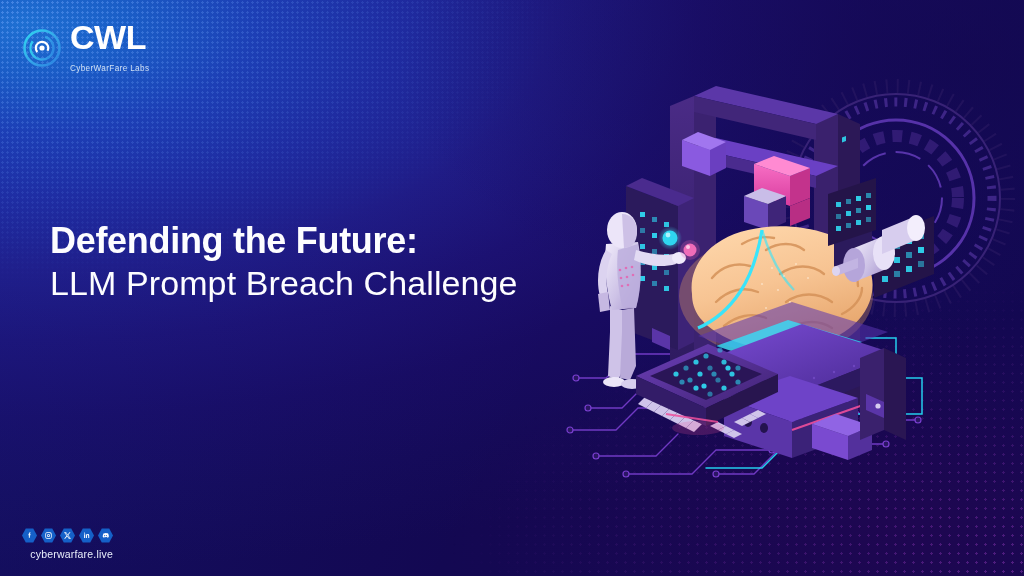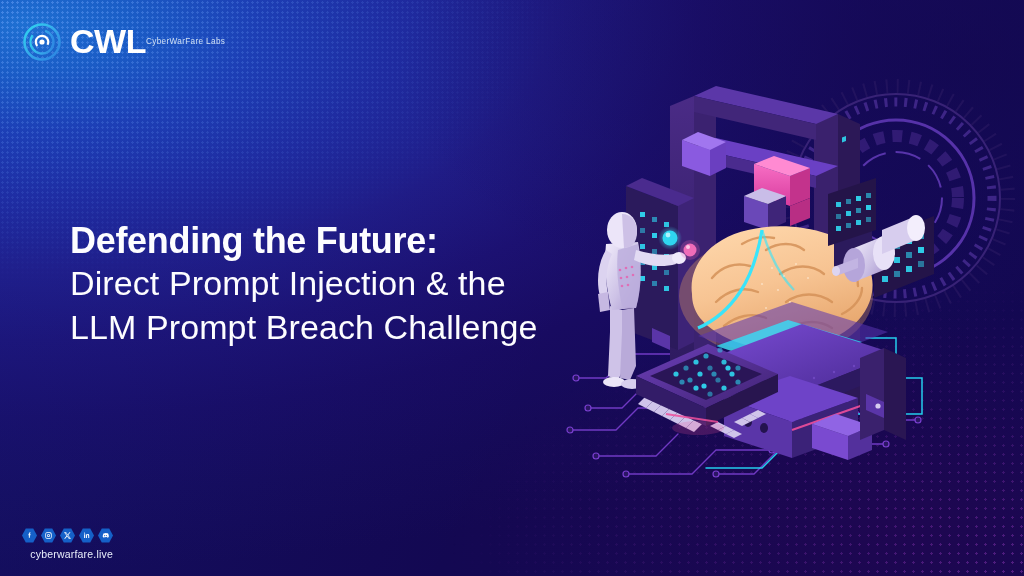--- a/index.html
+++ b/index.html
@@ -47,35 +47,34 @@
             mask-image:radial-gradient(75% 70% at 100% 100%, rgba(0,0,0,.9) 0%, rgba(0,0,0,.35) 40%, rgba(0,0,0,0) 75%);
   }
 
   
   .logo{
     position:absolute; left:22px; top:22px;
     display:flex; align-items:center; gap:8px;
     z-index:6;
   }
   .logo-mark{ width:40px; height:40px; display:block; }
-  .logo-text{ display:flex; flex-direction:row; line-height:1;justify-content:center; }
+  .logo-text{ display:flex; flex-direction:column; line-height:1;justify-content:center; }
   .logo-word{
     font-size:34px; font-weight:700; color:#ffffff;
     letter-spacing:-.5px; line-height:.92;
   }
   .logo-sub{
     font-size:8.2px; color:#cfe0f5; letter-spacing:.35px;
     margin-top:12px; font-weight:400;
   }
 
   
   .headline{
     position:absolute; left:50px; top:220px; z-index:6;
     color:#fdfdff;
-    margin-left:20px;
   }
   .h-line{ display:block; white-space:nowrap; }
   .h-line.l1{ font-size:36px; font-weight:700; letter-spacing:-.3px; line-height:1.17; }
   .h-line.l2, .h-line.l3{ font-size:34px; font-weight:400; letter-spacing:.1px; line-height:1.28; }
 
   
   .footer{ position:absolute; left:22px; bottom:16px; z-index:6;text-align:right; }
   .socials{ display:flex; gap:4px; margin-bottom:5px; }
   .hexbtn{
     width:15px; height:15px; position:relative;
@@ -122,21 +121,20 @@
       </svg>
     </span>
     <span class="logo-text">
       <span class="logo-word">CWL</span>
       <span class="logo-sub">CyberWarFare Labs</span>
     </span>
   </div>
 
   <div class="headline">
     <span class="h-line l1">Defending the Future:</span>
-    <span class="h-line l2">Direct Prompt Injection &amp; the</span>
     <span class="h-line l3">LLM Prompt Breach Challenge</span>
   </div>
 
   <div class="footer">
     <div class="socials">
       <span class="hexbtn">
         <span>
           <svg viewBox="0 0 24 24">
               <path d="M15.1 8.4h-2.2V7c0-.6.4-.8.7-.8h1.4V3.7h-2c-2.2 0-2.7 1.6-2.7 2.7v2h-1.3v2.6h1.3v7.3h2.6v-7.3h1.9l.3-2.6z"></path>
             </svg>

